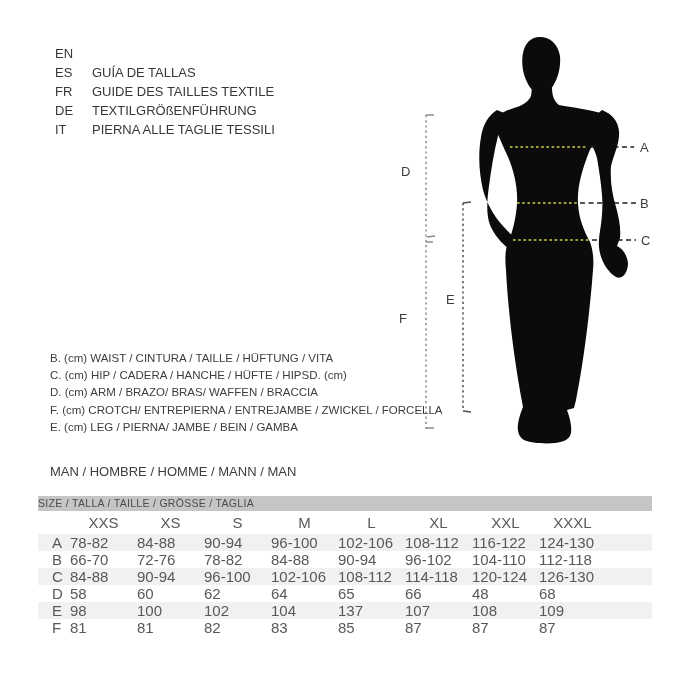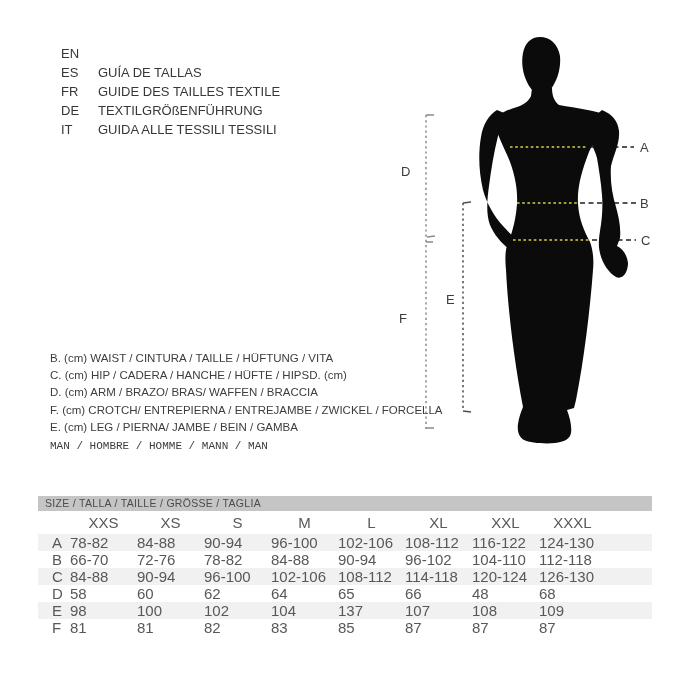--- a/index.html
+++ b/index.html
@@ -1,36 +1,36 @@
 <!DOCTYPE html>
 <html><head>
 <meta charset="utf-8">
 <style>
   html,body{margin:0;padding:0;background:#fff;}
   .canvas{position:relative;width:700px;height:700px;background:#ffffff;
           font-family:"Liberation Sans",sans-serif;overflow:hidden;}
 
   
   .lang{position:absolute;left:55px;top:44px;font-size:13px;color:#373737;}
-  .lang-row{display:flex;height:19px;line-height:19px;white-space:nowrap;margin-left:6px;}
+  .lang-row{display:flex;height:19px;line-height:19px;white-space:nowrap;}
   .lang-code{width:37px;}
 
   
   .figure{position:absolute;left:0;top:0;}
 
   
   .legend{position:absolute;left:50px;top:350px;font-size:11.5px;color:#3d3d3d;
           line-height:17.2px;white-space:nowrap;}
-  .gender{position:absolute;left:50px;top:440px;font-size:11px;color:#3d3d3d;
-          white-space:nowrap;font-family:Liberation Mono, monospace;}
+  .gender{position:absolute;left:50px;top:464px;font-size:13px;color:#3d3d3d;
+          white-space:nowrap;}
 
   
   .tablewrap{position:absolute;left:38px;top:496px;width:614px;}
   .ttitle{height:15px;line-height:15px;background:#c5c5c6;color:#4c4c4c;
-          font-size:10.5px;padding-left:7px;letter-spacing:.3px;white-space:nowrap;}
+          font-size:10.5px;letter-spacing:.3px;white-space:nowrap;}
   table.sizes{border-collapse:collapse;width:614px;table-layout:fixed;
               font-size:15px;color:#57585a;}
   table.sizes th{font-weight:400;height:21px;text-align:center;}
   table.sizes td{height:16.7px;padding:0;}
   table.sizes td.lbl{text-align:left;padding-left:14px;}
   tr.stripe{background:#f1f1f2;}
 </style>
 </head>
 <body>
 
@@ -47,21 +47,21 @@
     <div class="lang-row">
       <span class="lang-code">FR</span>
       <span class="lang-label">GUIDE DES TAILLES TEXTILE</span>
     </div>
     <div class="lang-row">
       <span class="lang-code">DE</span>
       <span class="lang-label">TEXTILGRÖßENFÜHRUNG</span>
     </div>
     <div class="lang-row">
       <span class="lang-code">IT</span>
-      <span class="lang-label">GUIDA ALLE TESSILI TESSILI</span>
+      <span class="lang-label">PIERNA ALLE TAGLIE TESSILI</span>
     </div>
   </div>
 
   <svg class="figure" width="700" height="470" viewBox="0 0 700 470">
 
     <line x1="588" y1="147" x2="634" y2="147" stroke="#1f1f1f" stroke-width="1.4" stroke-dasharray="5 3.5"></line>
     <line x1="580" y1="203" x2="636" y2="203" stroke="#1f1f1f" stroke-width="1.4" stroke-dasharray="5 3.5"></line>
     <line x1="592" y1="240" x2="636" y2="240" stroke="#1f1f1f" stroke-width="1.4" stroke-dasharray="5 3.5"></line>
 
     <g fill="#0b0b0b">

